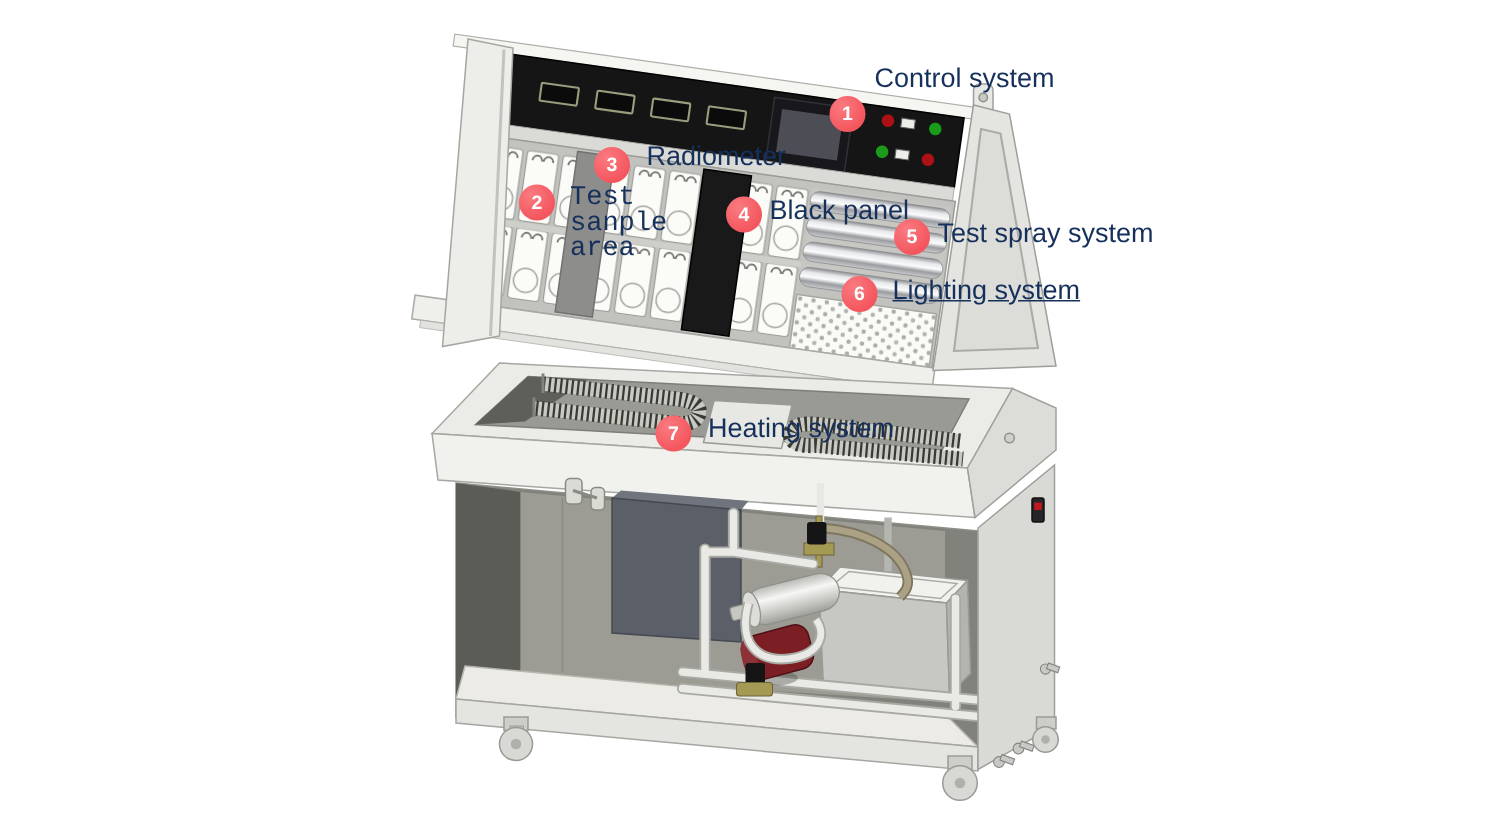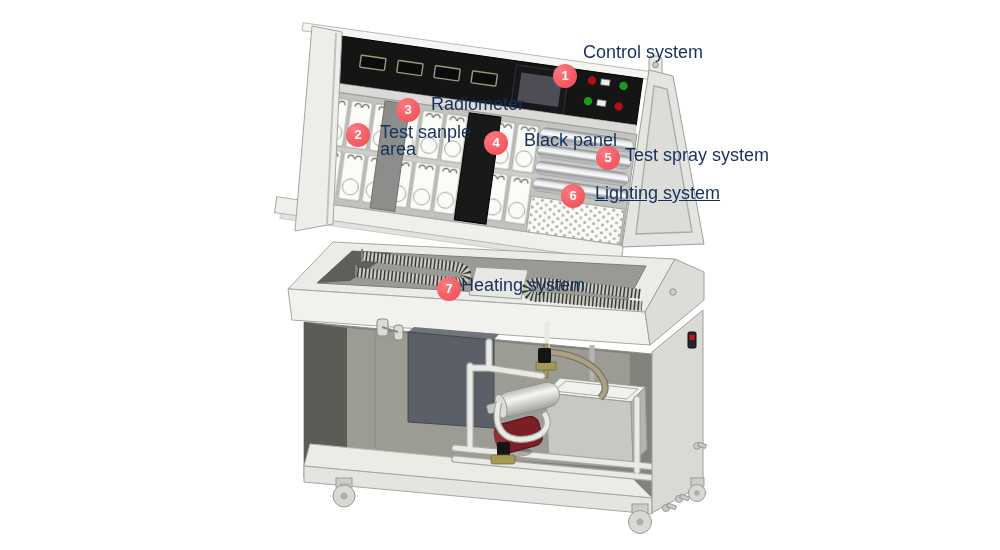--- a/index.html
+++ b/index.html
@@ -14,26 +14,26 @@
     background:radial-gradient(circle at 35% 30%, #fa7b81, var(--marker-bg,#f4565e) 70%);
     color:#fff;font-size:13px;font-weight:bold;line-height:24px;text-align:center;
   }
   .callout-label{
     position:absolute;white-space:nowrap;font-size:18px;line-height:17px;
     color:var(--label-text,#16305c);
   }
   .callout-label.wrap{white-space:normal;width:92px;}
   
   .c1 .callout-label{left:30px;top:-20px;}
-  .c2 .callout-label{left:34px;top:1px;}
+  .c2 .callout-label{left:34px;top:1px;font-family:Liberation Mono, monospace;}
   .c3 .callout-label{left:35px;top:-2px;text-align:center;}
-  .c4 .callout-label{left:40px;top:1px;text-align:right;}
+  .c4 .callout-label{left:29px;top:1px;text-align:right;}
   .c5 .callout-label{left:29px;top:1px;}
   .c6 .callout-label{left:34px;top:1px;text-decoration:underline;}
-  .c7 .callout-label{left:24px;top:0px;}
+  .c7 .callout-label{left:35px;top:0px;}
 </style>
 </head>
 <body>
 
 <div id="canvas">
 
 <svg id="machine-svg" width="1000" height="550" viewBox="0 0 1000 550">
   <defs>
     <linearGradient id="tubeGrad" x1="0" y1="0" x2="0" y2="1">
       <stop offset="0" stop-color="#8e9094"></stop>

